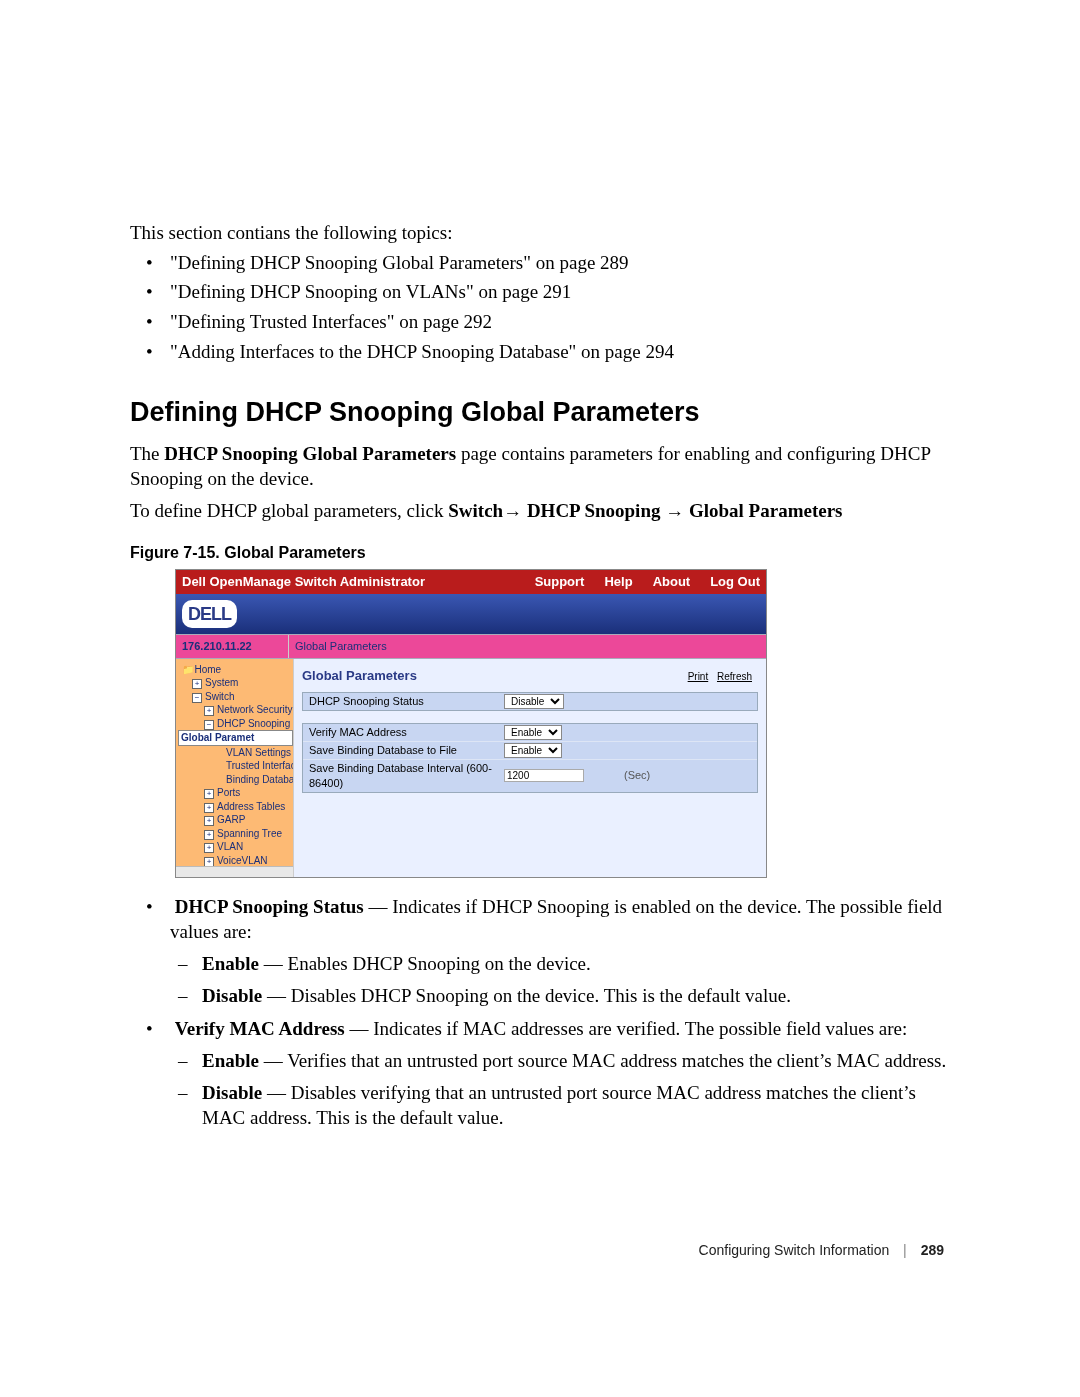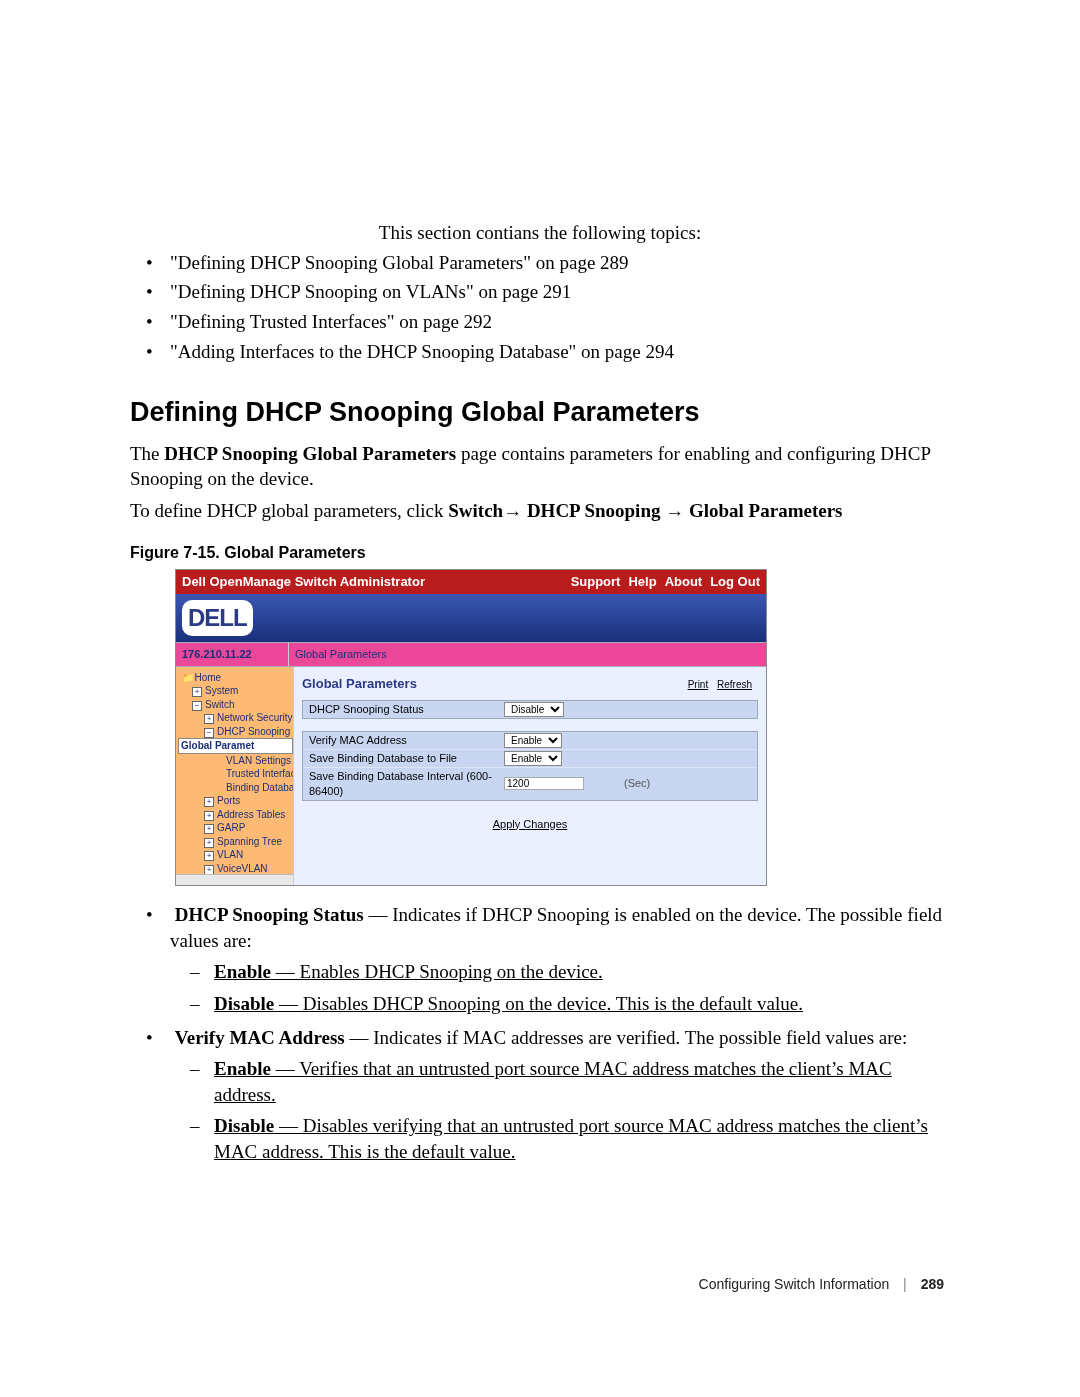--- a/index.html
+++ b/index.html
@@ -9,21 +9,21 @@
     background: #fff;
     color: #000;
     width: 1080px;
   }
   .page {
     padding: 220px 130px 60px 130px;
     box-sizing: border-box;
     font-size: 19px;
     line-height: 1.35;
   }
-  .intro-line { margin-bottom: 0; text-align: center; }
+  .intro-line { margin-bottom: 0; }
   ul.topics {
     list-style: none;
     padding-left: 40px;
     margin: 4px 0 30px 0;
   }
   ul.topics li::before {
     content: "•";
     display: inline-block;
     width: 24px;
     margin-left: -24px;
@@ -55,32 +55,32 @@
   .app-titlebar {
     background: #b91c1c;
     color: #fff;
     display: flex;
     justify-content: space-between;
     align-items: center;
     padding: 3px 6px;
     font-weight: bold;
     font-size: 13px;
   }
-  .app-titlebar .nav { display: flex; gap: 8px; }
+  .app-titlebar .nav { display: flex; gap: 20px; }
   .app-logo-bar {
     background: linear-gradient(#3a57b3, #1a2f7a);
     padding: 6px;
   }
   .app-logo {
     display: inline-block;
     background: #fff;
     color: #2a3a86;
     font-weight: bold;
     font-family: Arial, sans-serif;
-    font-size: 24px;
+    font-size: 18px;
     padding: 2px 6px;
     border-radius: 10px;
     letter-spacing: -1px;
   }
   .app-header-row {
     display: flex;
     border-top: 1px solid #aab;
     border-bottom: 1px solid #aab;
     background: #ec4899;
   }
@@ -203,22 +203,21 @@
   ul.desc > li::before {
     content: "•";
     display: inline-block;
     width: 24px;
     margin-left: -24px;
   }
   ul.desc > li { margin-bottom: 8px; }
   ul.desc ul {
     list-style: none;
     padding-left: 32px;
-    margin: 6px 12px;
-    text-decoration: underline;
+    margin: 6px 0;
   }
   ul.desc ul li::before {
     content: "–";
     display: inline-block;
     width: 24px;
     margin-left: -24px;
   }
   ul.desc ul li { margin-bottom: 6px; }
 
   .footer {
@@ -336,23 +335,20 @@
           </div>
           <div class="field-row">
             <div class="field-label">Save Binding Database Interval (600-86400)</div>
             <div class="field-val">
               <input class="txt-in" value="1200" style="">
             </div>
             <div class="field-unit">(Sec)</div>
           </div>
         </div>
 
-        <div class="apply-row">
-          <span>Apply Changes</span>
-        </div>
       </div>
     </div>
   </div>
 
   <ul class="desc">
     <li>
       <span class="bold">DHCP Snooping Status</span><span> — Indicates if DHCP Snooping is enabled on the device. The possible field values are:</span>
       <ul>
         <li><span class="bold">Enable</span><span> — Enables DHCP Snooping on the device.</span></li>
         <li><span class="bold">Disable</span><span> — Disables DHCP Snooping on the device. This is the default value.</span></li>

